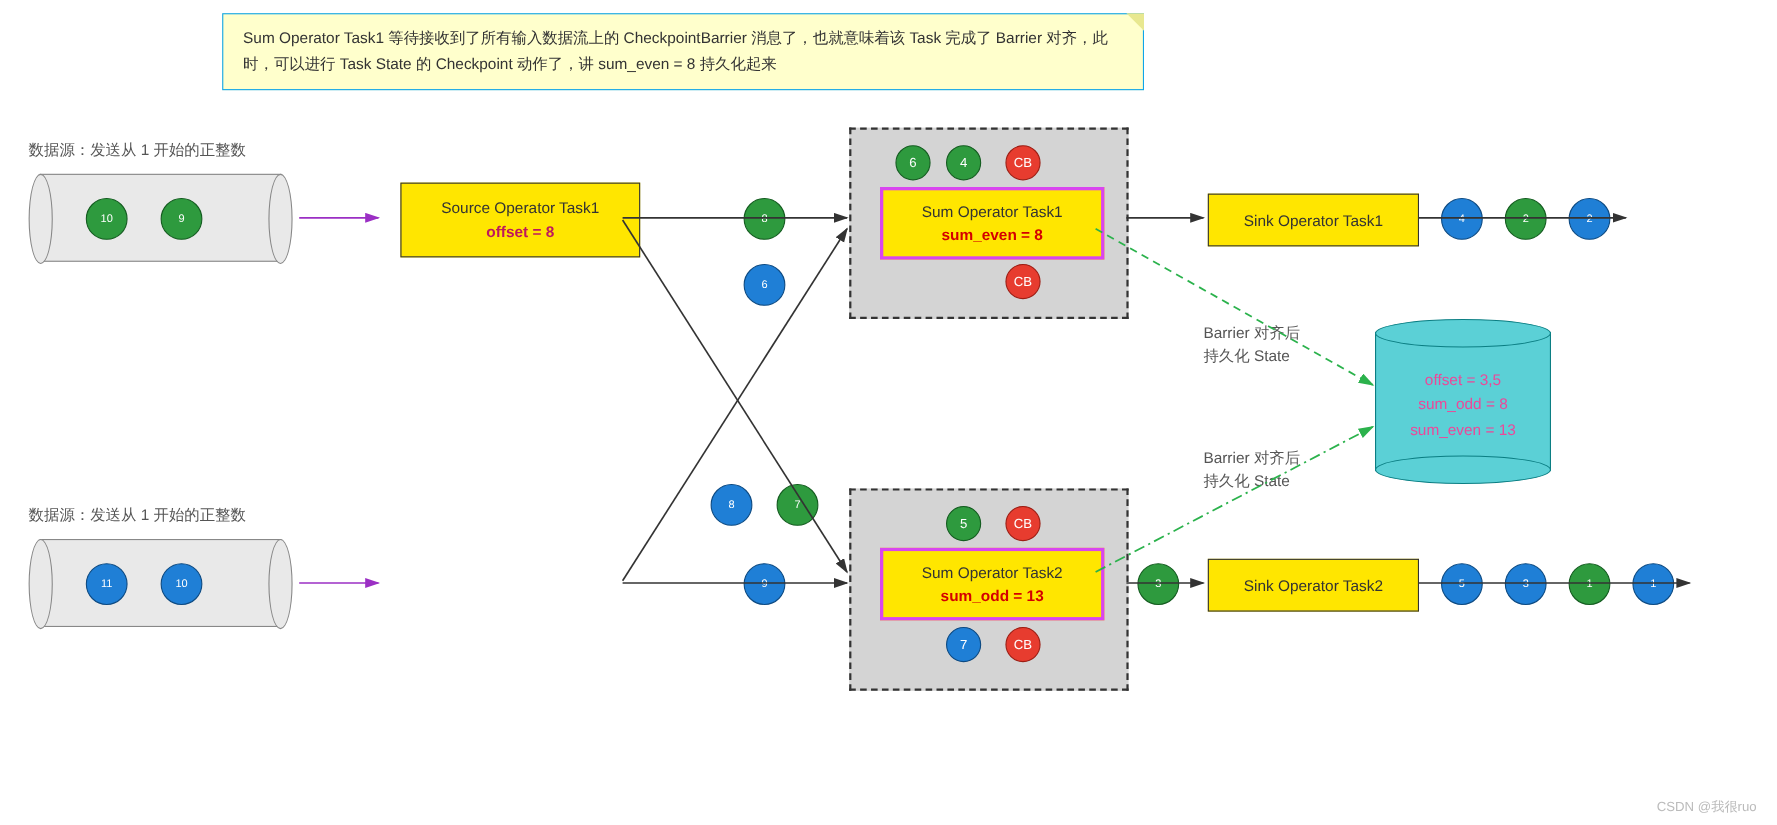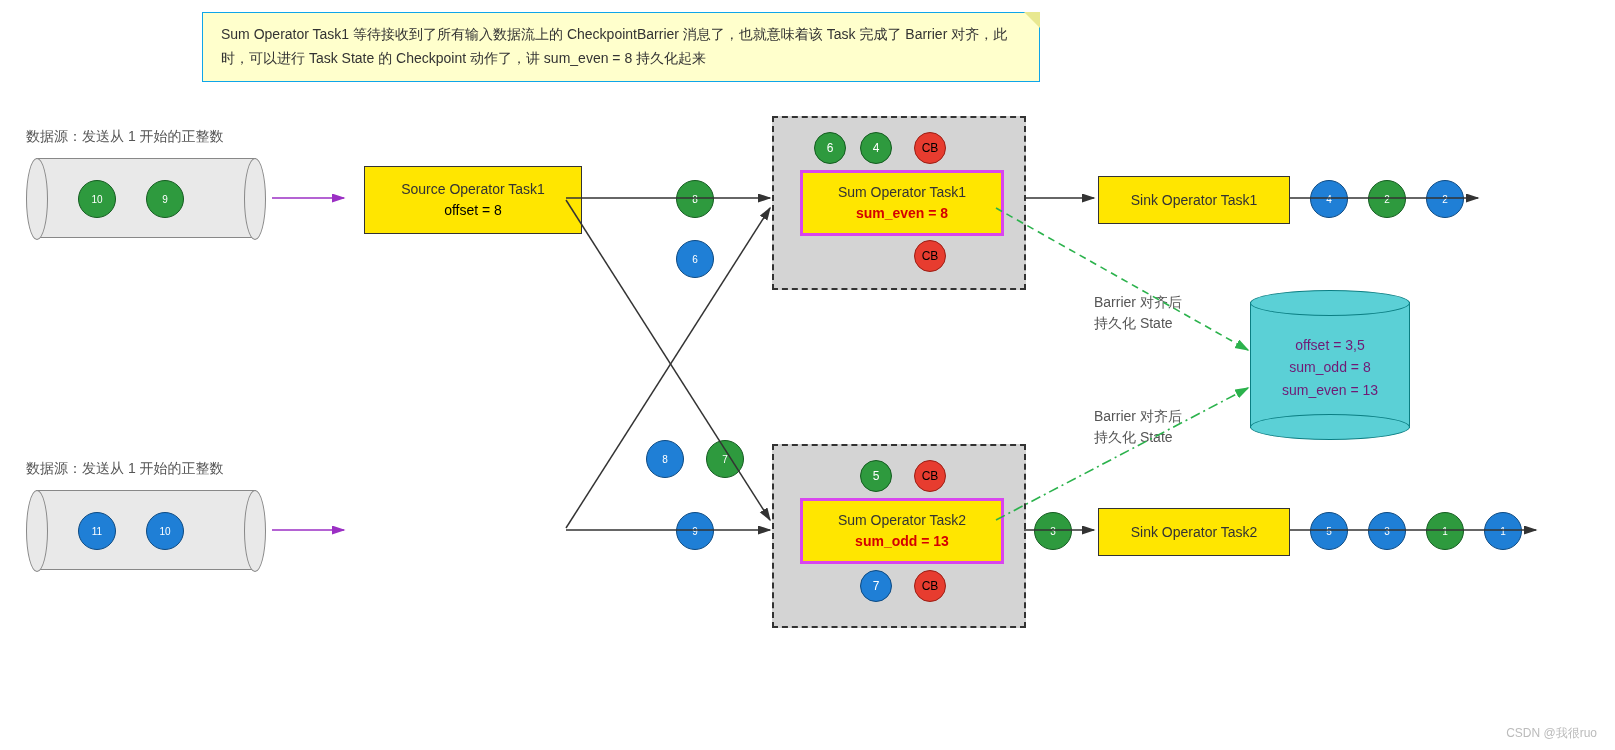--- a/index.html
+++ b/index.html
@@ -5,29 +5,29 @@
   html,body{margin:0;padding:0;font-family:"Microsoft YaHei",Arial,sans-serif;font-size:14px;color:#333;background:#fff}
   .stage{position:relative;width:1615px;height:750px}
   .note{position:absolute;background:#ffffcc;border:1px solid #0ea5e9;padding:10px 18px;line-height:1.7;max-width:820px}
   .note .fold{position:absolute;right:-1px;top:-1px;width:0;height:0;border-left:16px solid transparent;border-top:16px solid #e8e890}
   .label{position:absolute;color:#555}
   .cyl{position:absolute}
   .ball{position:absolute;width:36px;height:36px;border-radius:50%;display:flex;align-items:center;justify-content:center;font-size:10px;font-weight:500}
   .ball.sm{width:30px;height:30px;font-size:12px}
   .g{background:#2e9a3e;border:1px solid #145c20;color:#fff}
   .b{background:#1f7fd6;border:1px solid #0d4a82;color:#fff}
-  .r{background:#e73c2f;border:1px solid #9c1e14;color:#000000;font-size:12px}
+  .r{background:#e73c2f;border:1px solid #9c1e14;color:#ffffff;font-size:12px}
   .box{position:absolute;background:#ffe600;border:1px solid #333;display:flex;flex-direction:column;align-items:center;justify-content:center;line-height:1.5}
-  .box .sub{color:#000000;font-weight:normal}
+  .box .sub{color:#be185d;font-weight:bold}
   .panel{position:absolute;background:#d4d4d4;border:2px dashed #333}
   .db{position:absolute}
   .db .body{position:absolute;left:0;right:0;top:12px;bottom:12px;background:#5bd0d6;border-left:1px solid #0b7e83;border-right:1px solid #0b7e83}
   .db .top{position:absolute;left:0;right:0;top:0;height:24px;border:1px solid #0b7e83;border-radius:50%;background:#5bd0d6}
   .db .bot{position:absolute;left:0;right:0;bottom:0;height:24px;border:1px solid #0b7e83;border-radius:50%;background:#5bd0d6}
-  .db .txt{position:absolute;left:0;right:0;top:44px;text-align:center;line-height:1.6;color:#701a75}
+  .db .txt{position:absolute;left:0;right:0;top:44px;text-align:center;line-height:1.6;color:#ec4899}
   .watermark{position:absolute;right:18px;bottom:8px;color:#bbb;font-size:12px}
   svg{position:absolute;left:0;top:0}
   .inner-box{position:absolute;background:#ffe600;border:3px solid #d946ef;display:flex;flex-direction:column;align-items:center;justify-content:center;line-height:1.5}
   .inner-box .sub{color:#d40000;font-weight:bold}
 </style>
 </head>
 <body>
 
 <div class="stage">
 

